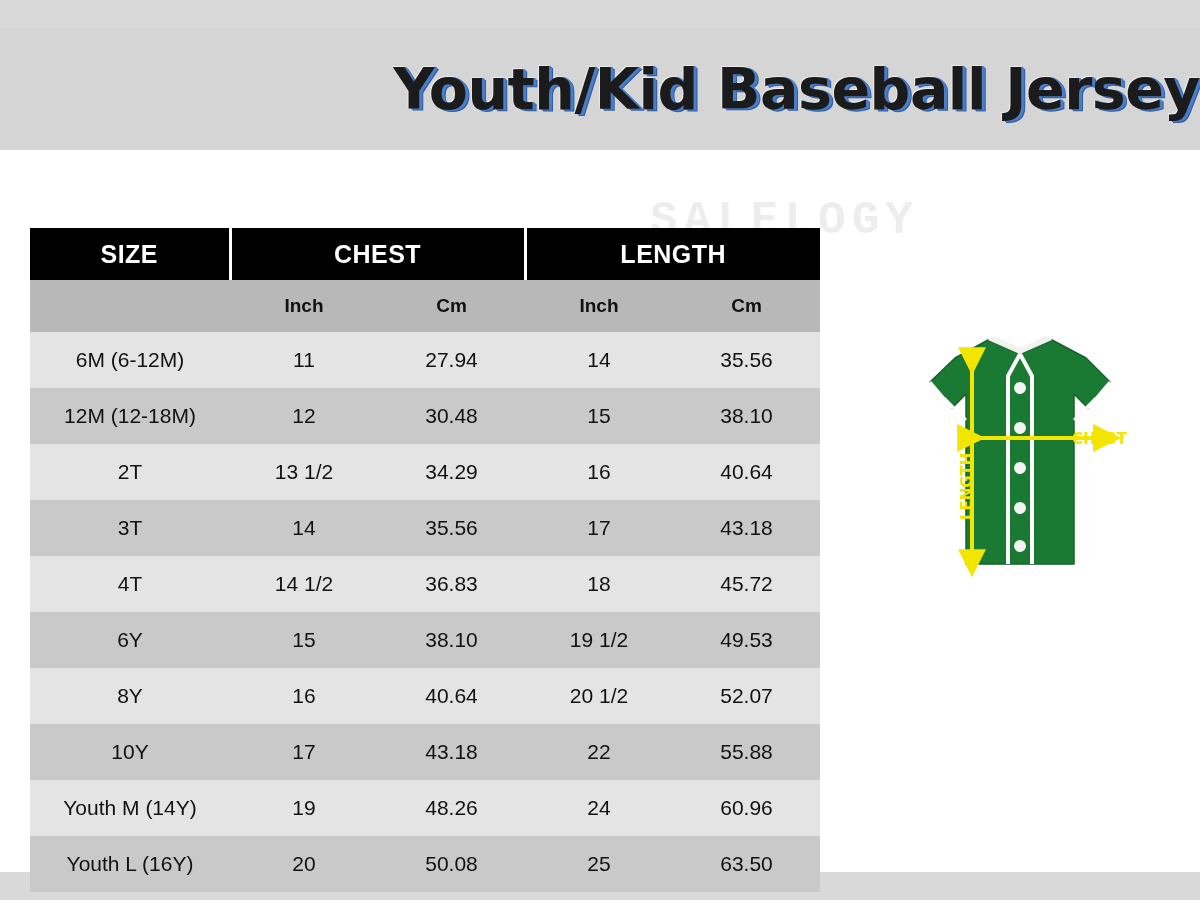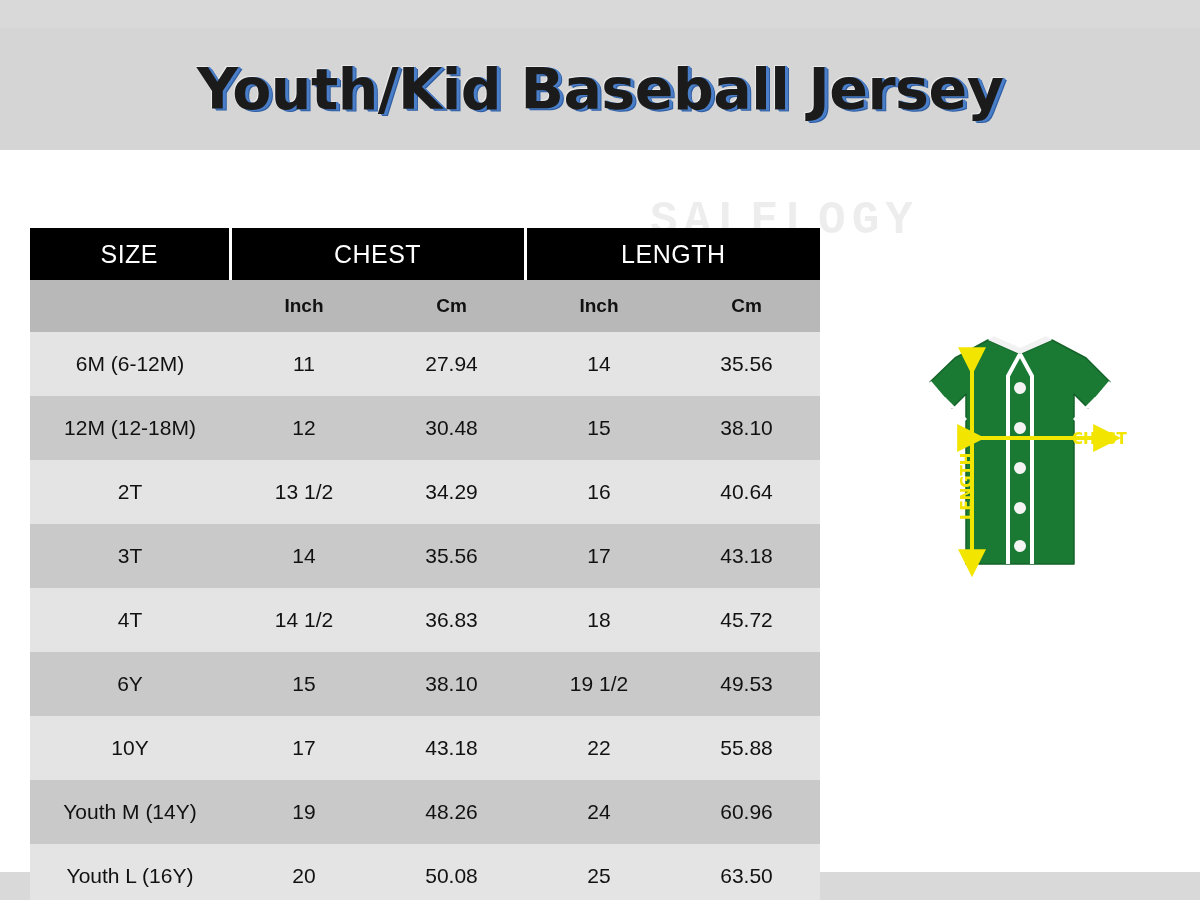--- a/index.html
+++ b/index.html
@@ -33,21 +33,21 @@
   
   #title-banner {
     position: absolute;
     left: 0;
     top: 28px;
     width: 100%;
     height: 122px;
     background: #d5d5d5;
     display: flex;
     align-items: center;
-    justify-content: center;
+    justify-content: flex-end;
   }
   #title-text {
     font-family: "DejaVu Sans", sans-serif;
     font-weight: bold;
     font-size: 57px;
     letter-spacing: -0.5px;
     color: #1b1b1b;
     text-shadow:
        2px 0 0 #4a7ec8,
        3px 1px 0 #4a7ec8,
@@ -83,36 +83,36 @@
   #size-table td, #size-table th {
     text-align: center;
     vertical-align: middle;
     border: none;
     padding: 0;
   }
   #size-table thead tr.head-main th {
     background: #000000;
     color: #ffffff;
     font-size: 25px;
-    font-weight: normal;
+    font-weight: bold;
     height: 52px;
     letter-spacing: 0.5px;
   }
   #size-table thead tr.head-main th.sep {
     border-left: 3px solid #ffffff;
   }
   #size-table thead tr.head-sub th {
     background: #b8b8b8;
     color: #111;
     font-size: 19px;
     font-weight: bold;
     height: 52px;
   }
   #size-table tbody tr td {
-    height: 64px;
+    height: 56px;
     font-size: 21px;
   }
   #size-table tbody tr:nth-child(odd) td  { background: #e4e4e4; }
   #size-table tbody tr:nth-child(even) td { background: #c9c9c9; }
   #size-table col.c-size { width: 200px; }
   #size-table col.c-ci   { width: 148px; }
   #size-table col.c-cc   { width: 147px; }
   #size-table col.c-li   { width: 148px; }
   #size-table col.c-lc   { width: 147px; }
 
@@ -214,20 +214,27 @@
         <td>45.72</td>
       </tr>
       <tr>
         <td>6Y</td>
         <td>15</td>
         <td>38.10</td>
         <td>19 1/2</td>
         <td>49.53</td>
       </tr>
       <tr>
+        <td>8Y</td>
+        <td>16</td>
+        <td>40.64</td>
+        <td>20 1/2</td>
+        <td>52.07</td>
+      </tr>
+      <tr>
         <td>10Y</td>
         <td>17</td>
         <td>43.18</td>
         <td>22</td>
         <td>55.88</td>
       </tr>
       <tr>
         <td>Youth M (14Y)</td>
         <td>19</td>
         <td>48.26</td>

